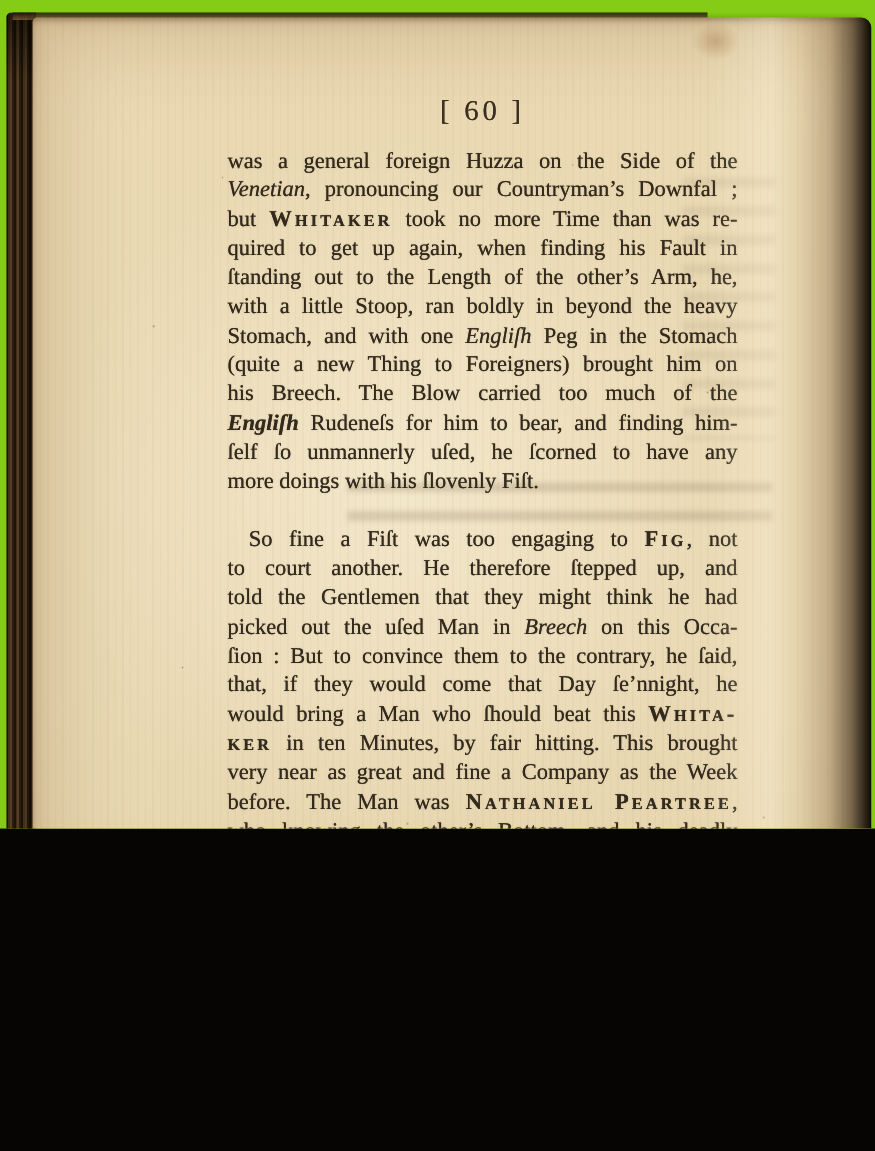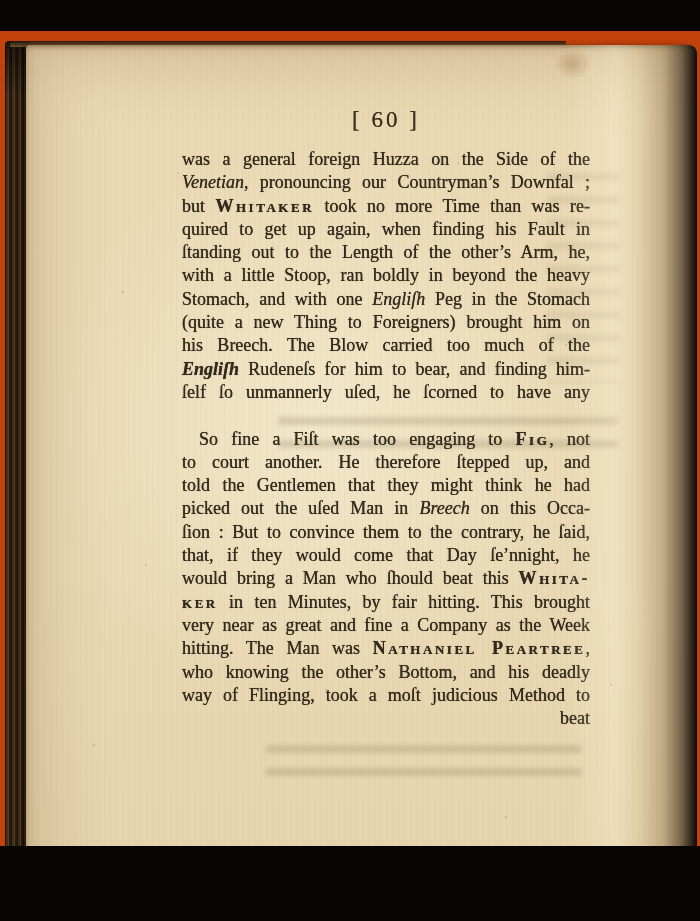--- a/index.html
+++ b/index.html
@@ -1,17 +1,17 @@
 <!DOCTYPE html>
 <html><head>
 <meta charset="utf-8">
 <style>
   html,body{margin:0;padding:0;background:#070503;}
-  .scan{position:relative;width:700px;height:815px;background:#c2410c;overflow:hidden;
-        font-family:"Liberation Serif","DejaVu Serif",serif;margin-top:31px;}
+  .scan{position:relative;width:700px;height:663px;background:#84cc16;overflow:hidden;
+        font-family:"Liberation Serif","DejaVu Serif",serif;}
   
   .fore-edge{position:absolute;left:5px;top:10px;width:24px;height:903px;border-radius:4px 0 0 5px;
     background:
       linear-gradient(180deg,rgba(0,0,0,.55),rgba(0,0,0,0) 6%,rgba(0,0,0,0) 92%,rgba(0,0,0,.65)),
       repeating-linear-gradient(90deg,#1d1309 0 1.5px,#41301c 1.5px 3px,#543d22 3px 4.5px,#2a1c0e 4.5px 6px);}
   .top-pages-edge{position:absolute;left:10px;top:10px;width:556px;height:6px;
     background:linear-gradient(180deg,#1a1108,#5a4226 60%,#7a5c38);opacity:.85;}
   .bottom-pages-edge{position:absolute;left:6px;top:903px;width:688px;height:12px;
     background:linear-gradient(180deg,#3a2813,#1a1005 70%,#0a0603);}
   
@@ -94,32 +94,33 @@
             <div class="line"><span class="it">Venetian</span><span>, pronouncing our Countryman’s Downfal ;</span></div>
             <div class="line"><span>but </span><span class="sc">Whitaker</span><span> took no more Time than was re-</span></div>
             <div class="line"><span>quired to get up again, when finding his Fault in</span></div>
             <div class="line"><span>ſtanding out to the Length of the other’s Arm, he,</span></div>
             <div class="line"><span>with a little Stoop, ran boldly in beyond the heavy</span></div>
             <div class="line"><span>Stomach, and with one </span><span class="it">Engliſh</span><span> Peg in the Stomach</span></div>
             <div class="line"><span>(quite a new Thing to Foreigners) brought him on</span></div>
             <div class="line"><span>his Breech. The Blow carried too much of the</span></div>
             <div class="line"><span class="it bold">Engliſh</span><span> Rudeneſs for him to bear, and finding him-</span></div>
             <div class="line"><span>ſelf ſo unmannerly uſed, he ſcorned to have any</span></div>
+            <div class="line last"><span>more doings with his ſlovenly Fiſt.</span></div>
           </div>
           <div class="para">
             <div class="line indent"><span>So fine a Fiſt was too engaging to </span><span class="sc">Fig</span><span>, not</span></div>
             <div class="line"><span>to court another. He therefore ſtepped up, and</span></div>
             <div class="line"><span>told the Gentlemen that they might think he had</span></div>
             <div class="line"><span>picked out the uſed Man in </span><span class="it">Breech</span><span> on this Occa-</span></div>
             <div class="line"><span>ſion : But to convince them to the contrary, he ſaid,</span></div>
             <div class="line"><span>that, if they would come that Day ſe’nnight, he</span></div>
             <div class="line"><span>would bring a Man who ſhould beat this </span><span class="sc">Whita-</span></div>
             <div class="line"><span class="sc">ker</span><span> in ten Minutes, by fair hitting. This brought</span></div>
             <div class="line"><span>very near as great and fine a Company as the Week</span></div>
-            <div class="line"><span>hitting. The Man was </span><span class="sc">Nathaniel Peartree</span><span>,</span></div>
+            <div class="line"><span>before. The Man was </span><span class="sc">Nathaniel Peartree</span><span>,</span></div>
             <div class="line"><span>who knowing the other’s Bottom, and his deadly</span></div>
             <div class="line"><span>way of Flinging, took a moſt judicious Method to</span></div>
           </div>
         </div>
       <div class="catchword">beat</div>
     </div>
 
     <div class="bottom-curl"></div>
     <div class="gutter-shadow"></div>
   </div>

